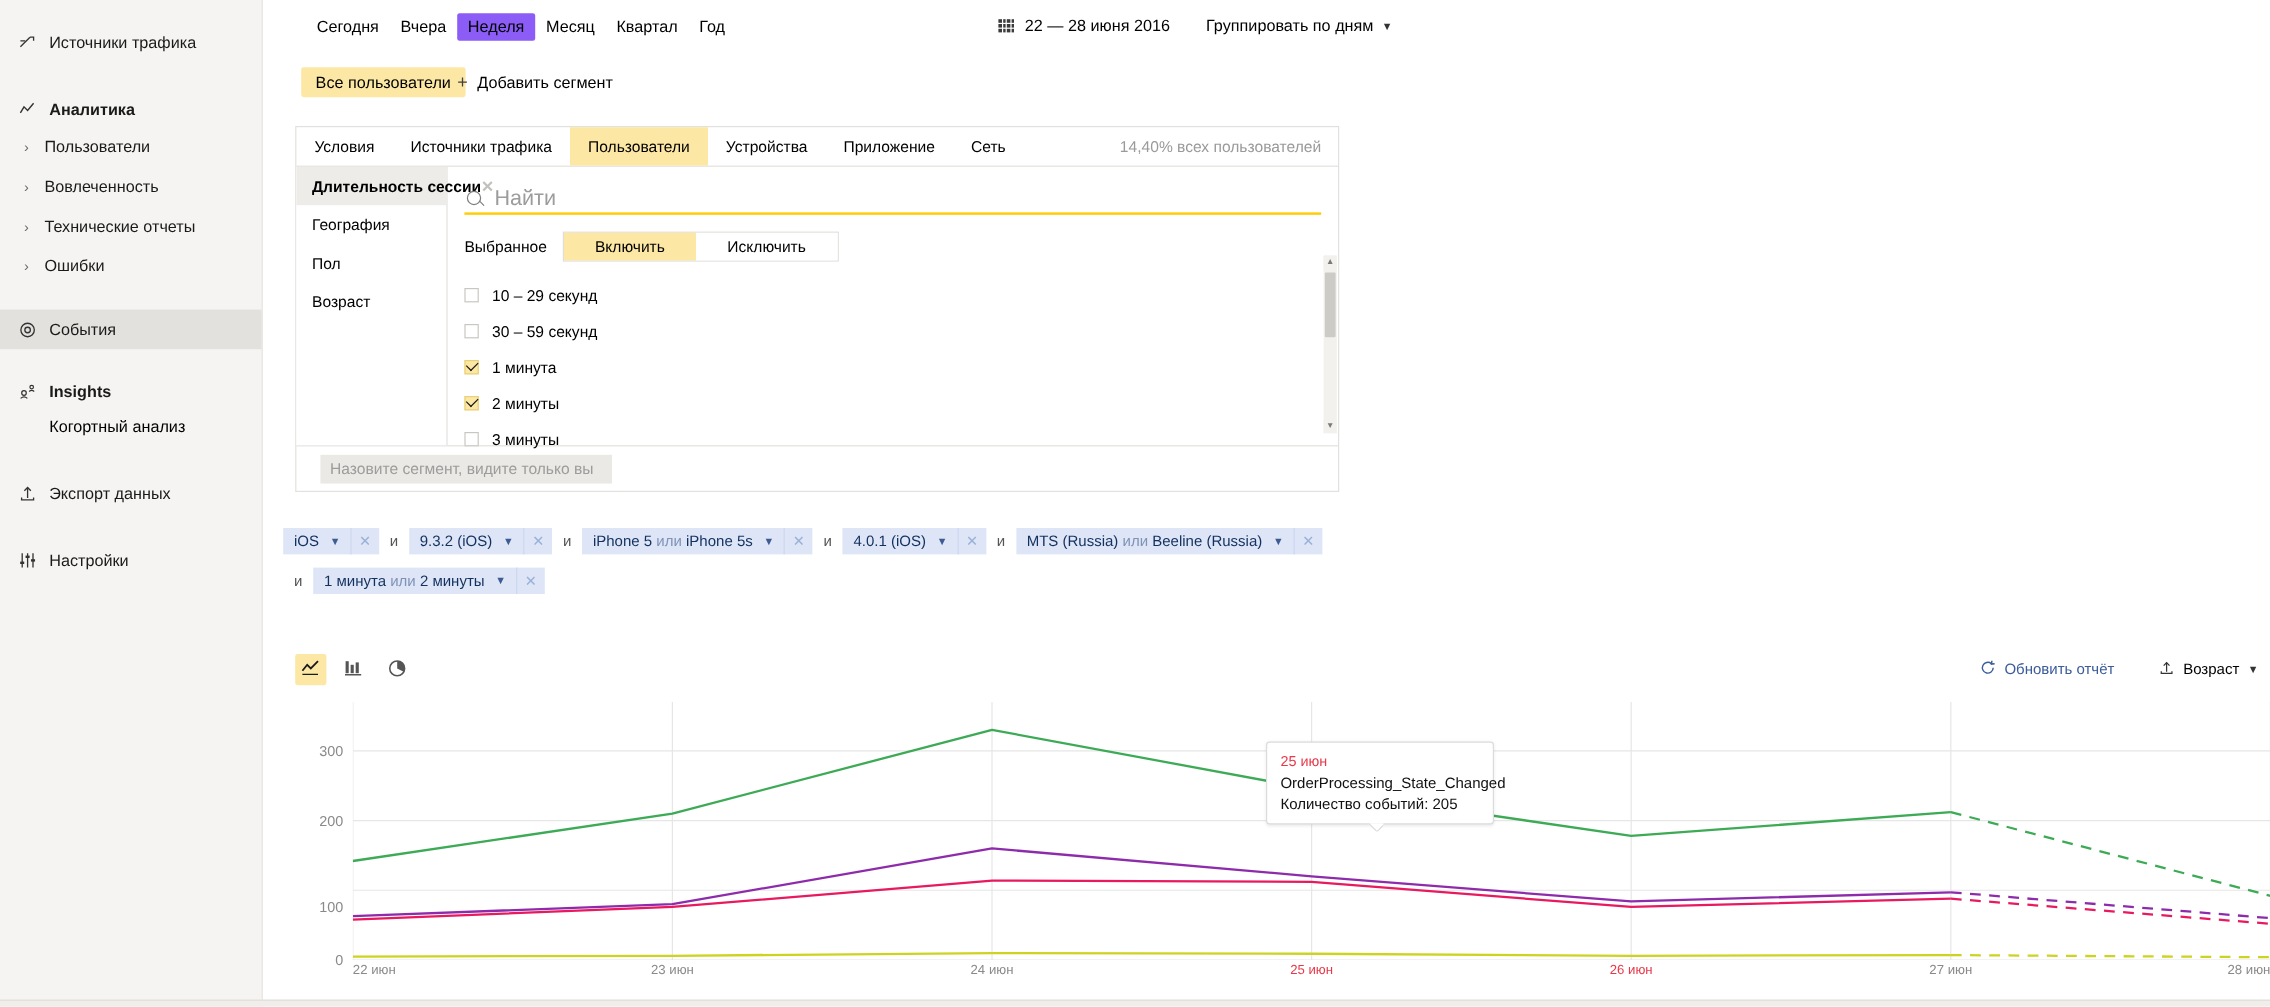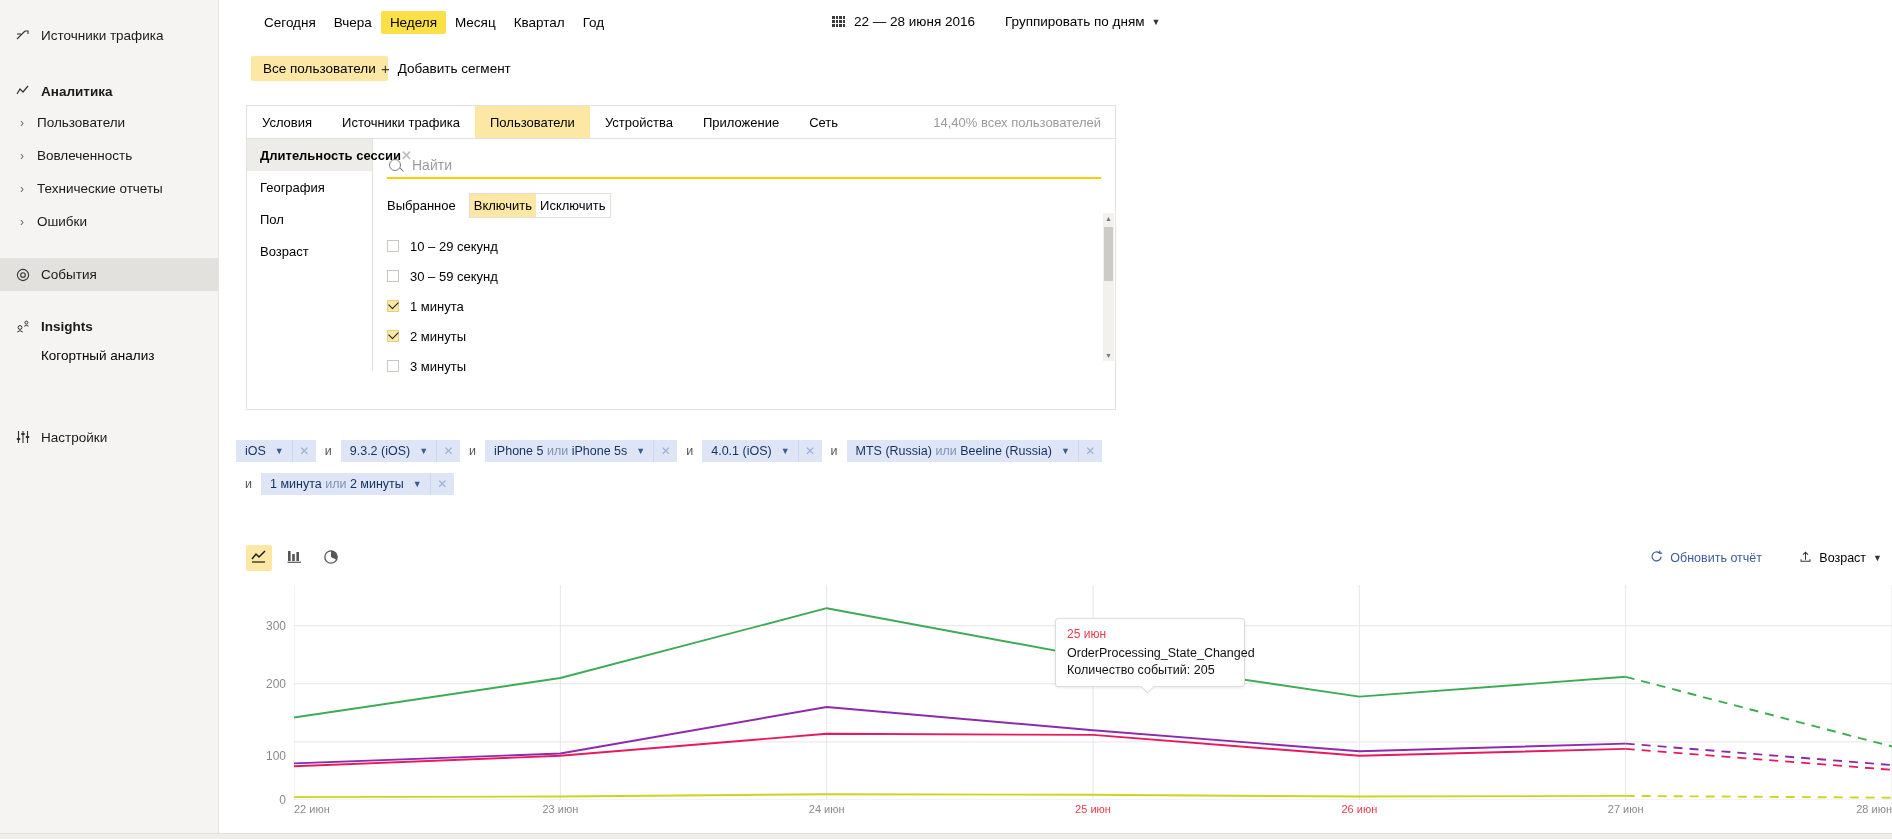--- a/index.html
+++ b/index.html
@@ -44,21 +44,21 @@
     position:absolute; left:219px; top:0; width:1673px; height:50px;
   }
   #periods{
     position:absolute; left:36px; top:11px;
     display:flex; align-items:center; gap:0px;
   }
   .per{
     font-size:13.5px; padding:4px 9px; cursor:pointer; color:#000;
     border-radius:2px; white-space:nowrap;
   }
-  .per.active{ background:#fde047; }
+  .per.active{ background:#8b5cf6; }
   #datepick{
     position:absolute; left:613px; top:14px;
     display:flex; align-items:center; gap:9px; cursor:pointer;
     font-size:13.5px; white-space:nowrap;
   }
   #grouping{
     position:absolute; left:786px; top:14px;
     display:flex; align-items:center; gap:7px; cursor:pointer;
     font-size:13.5px; color:#000; white-space:nowrap;
   }
@@ -124,32 +124,32 @@
   }
   .mag{
     width:12px;height:12px;border:1.4px solid #7d7d7d;border-radius:50%;
     position:relative; flex:0 0 12px; margin-left:2px;
   }
   .mag:after{
     content:""; position:absolute; width:5px;height:1.4px;background:#7d7d7d;
     transform:rotate(45deg); right:-4px; bottom:0px;
   }
   #searchbox input{
-    border:none; outline:none; font-size:14px; width:100%;
+    border:none; outline:none; font-size:18px; width:100%;
     font-family:"Liberation Sans", sans-serif; background:transparent;
     color:#000;
   }
   #searchbox input::placeholder{ color:#9c9c9c; }
   #moderow{
     margin:14px 14px 11px 14px; display:flex; align-items:center; gap:13px;
   }
   #modelabel{ font-size:13px; color:#000; white-space:nowrap; }
   .toggle{ display:flex; border:1px solid #e0ded9; }
   .toggle div{
-    padding:4px 4px; font-size:13px; cursor:pointer; background:#fff;
+    padding:4px 26px; font-size:13px; cursor:pointer; background:#fff;
     white-space:nowrap;
   }
   .toggle div.on{ background:#fce8a4; }
   #opts{ margin:13px 0 0 14px; }
   .opt{
     display:flex; align-items:center; gap:11px; height:30px;
     font-size:13px; cursor:pointer;
   }
   .cb{
     width:12px;height:12px;flex:0 0 12px; border:1px solid #c9c7c2;
@@ -324,20 +324,30 @@
         </svg>
     </span>
     <span>Insights</span>
   </div>
   <div class="nav-plain">
     <span>Когортный анализ</span>
   </div>
 
   <div class="sp26"></div>
 
+  <div class="nav-item">
+    <span class="ico">
+      <svg width="14" height="14" viewBox="0 0 14 14">
+          <path d="M7 11 L7 2.5" stroke="#333" stroke-width="1.1" fill="none"></path>
+          <path d="M4.3 5 L7 2.2 L9.7 5" stroke="#333" stroke-width="1.1" fill="none"></path>
+          <path d="M2 10.5 L2 12.5 L12 12.5 L12 10.5" stroke="#333" stroke-width="1.1" fill="none"></path>
+        </svg>
+    </span>
+    <span>Экспорт данных</span>
+  </div>
 
   <div class="sp26"></div>
 
   <div class="nav-item">
     <span class="ico">
       <svg width="14" height="14" viewBox="0 0 14 14">
           <path d="M2.5 1 L2.5 13 M7 1 L7 13 M11.5 1 L11.5 13" stroke="#333" stroke-width="1.1"></path>
           <rect x="0.8" y="8" width="3.4" height="2" fill="#333"></rect>
           <rect x="5.3" y="3" width="3.4" height="2" fill="#333"></rect>
           <rect x="9.8" y="6" width="3.4" height="2" fill="#333"></rect>
@@ -456,20 +466,23 @@
         </div>
       </div>
 
       <div id="scrolltrack"></div>
       <div class="sarrow" style="top:74px">▲</div>
       <div class="sarrow" style="top:211px">▼</div>
       <div id="scrollthumb"></div>
     </div>
   </div>
 
+  <div id="pfoot">
+    <input id="segname" type="text" placeholder="Назовите сегмент, видите только вы" style="">
+  </div>
 </div>
 
 <div id="chips">
   <div class="chiprow">
 
     <div class="chip">
       <span class="txt">iOS</span>
       <span class="cv">▼</span>
       <span class="cx">✕</span>
     </div>

